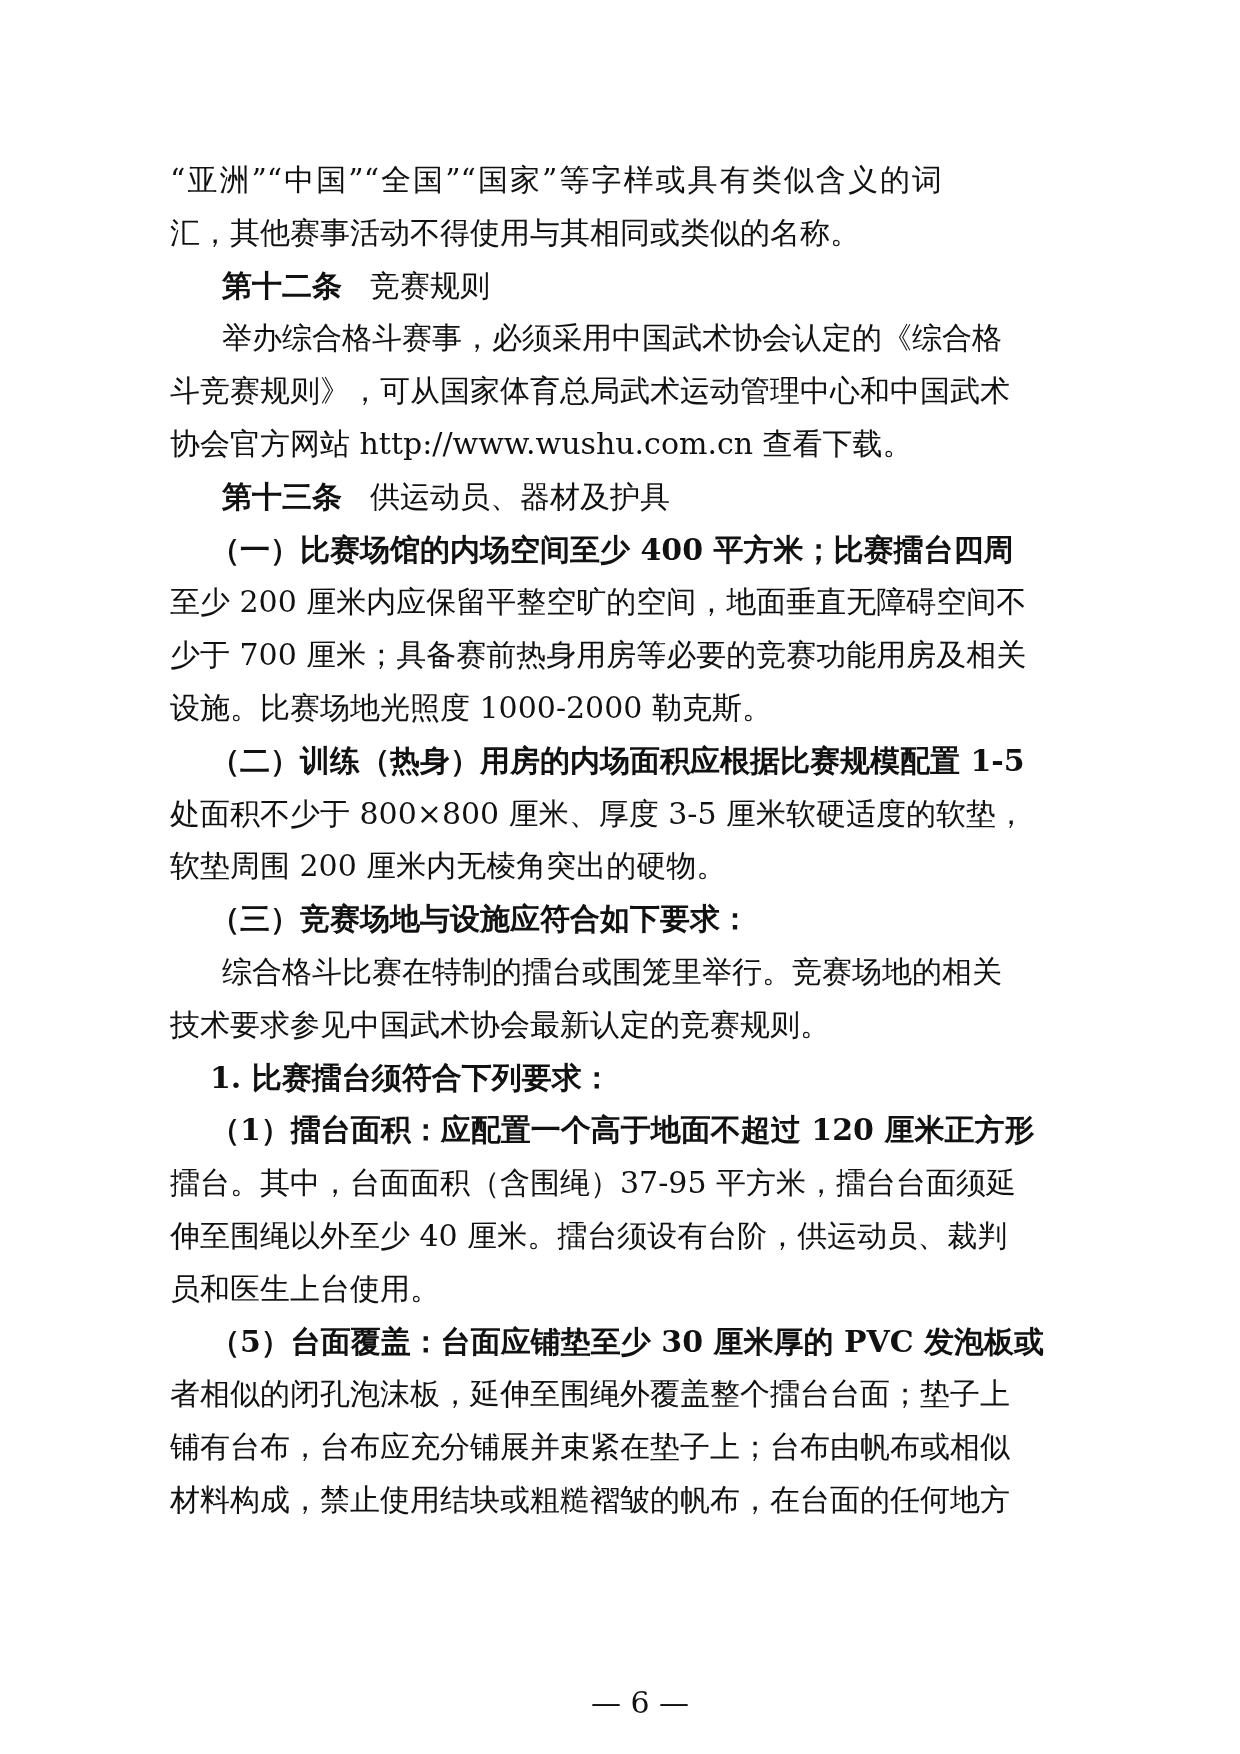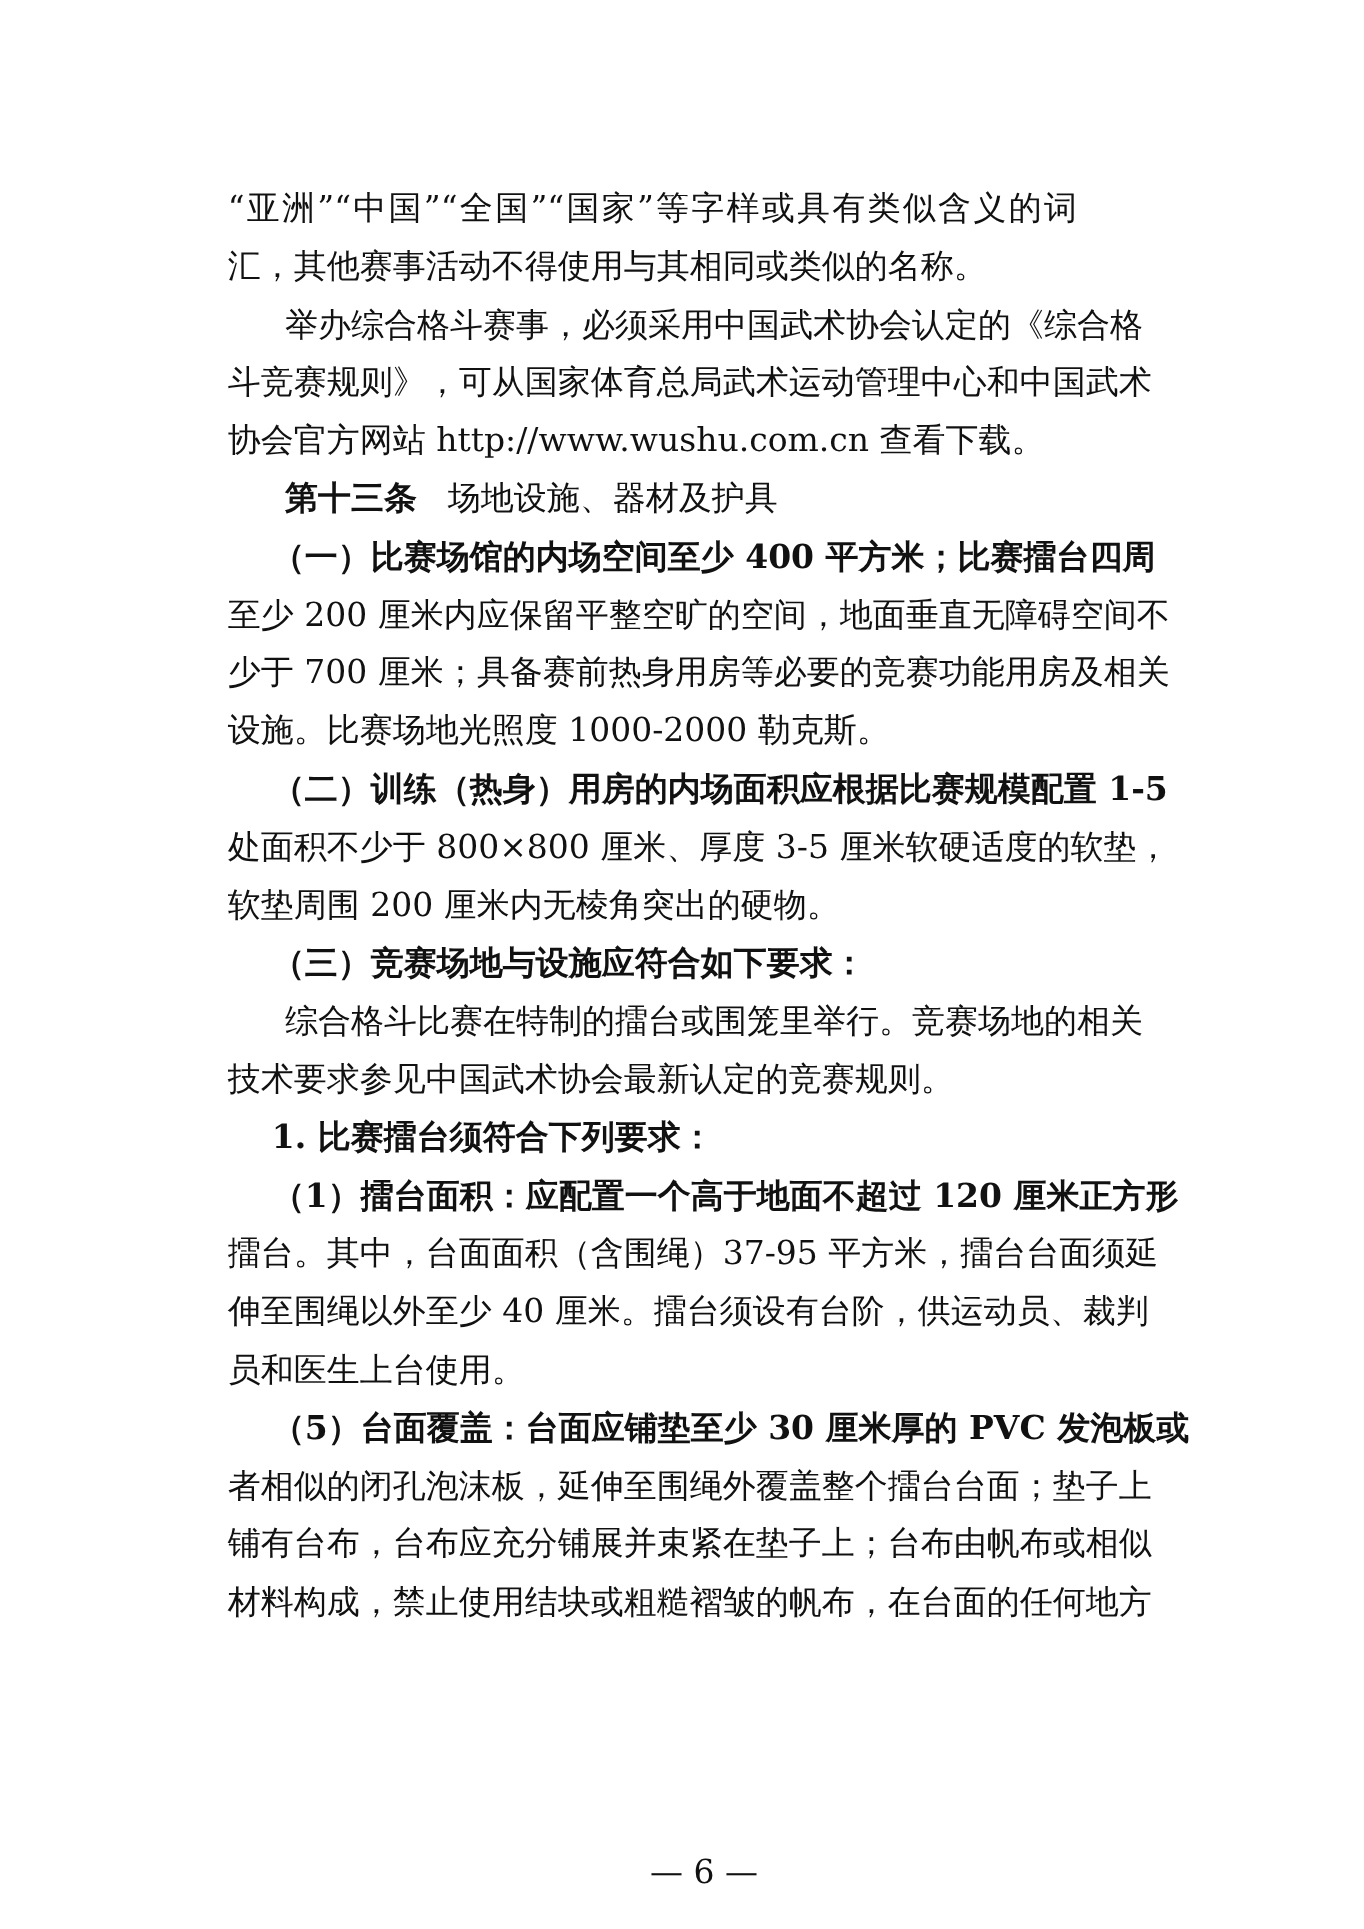--- a/index.html
+++ b/index.html
@@ -19,23 +19,22 @@
     position: absolute;
     left: 0;
     top: 0;
     width: 1240px;
     height: 1754px;
     background: #ffffff;
   }
   .text-block {
     position: absolute;
     left: 170px;
-    top: 164px;
+    top: 154px;
     width: 772px;
-    margin-left: 37px;
   }
   .line {
     height: 52.8px;
     line-height: 52.8px;
     font-size: 30px;
     white-space: nowrap;
     text-align: justify;
     text-align-last: justify;
     letter-spacing: 0;
   }
@@ -68,24 +67,25 @@
     font-family: "DejaVu Serif", "Liberation Serif", serif;
   }
 </style>
 </head>
 <body>
 
 <div class="page">
   <div class="text-block">
     <div class="line">“亚洲”“中国”“全国”“国家”等字样或具有类似含义的词</div>
     <div class="line last">汇，其他赛事活动不得使用与其相同或类似的名称。</div>
+    <div class="line last indent"><span class="heading-num">第十二条</span><span class="heading-title">竞赛规则</span></div>
     <div class="line indent">举办综合格斗赛事，必须采用中国武术协会认定的《综合格</div>
     <div class="line">斗竞赛规则》，可从国家体育总局武术运动管理中心和中国武术</div>
     <div class="line last">协会官方网站 http://www.wushu.com.cn 查看下载。</div>
-    <div class="line last indent"><span class="heading-num">第十三条</span><span class="heading-title">场地设施、器材及护具</span></div>
+    <div class="line last indent"><span class="heading-num">第十三条</span><span class="heading-title">供运动员、器材及护具</span></div>
     <div class="line indent-small">（一）比赛场馆的内场空间至少 400 平方米；比赛擂台四周</div>
     <div class="line">至少 200 厘米内应保留平整空旷的空间，地面垂直无障碍空间不</div>
     <div class="line">少于 700 厘米；具备赛前热身用房等必要的竞赛功能用房及相关</div>
     <div class="line last">设施。比赛场地光照度 1000-2000 勒克斯。</div>
     <div class="line indent-small">（二）训练（热身）用房的内场面积应根据比赛规模配置 1-5</div>
     <div class="line">处面积不少于 800×800 厘米、厚度 3-5 厘米软硬适度的软垫，</div>
     <div class="line last">软垫周围 200 厘米内无棱角突出的硬物。</div>
     <div class="line last indent-small">（三）竞赛场地与设施应符合如下要求：</div>
     <div class="line indent">综合格斗比赛在特制的擂台或围笼里举行。竞赛场地的相关</div>
     <div class="line last">技术要求参见中国武术协会最新认定的竞赛规则。</div>

